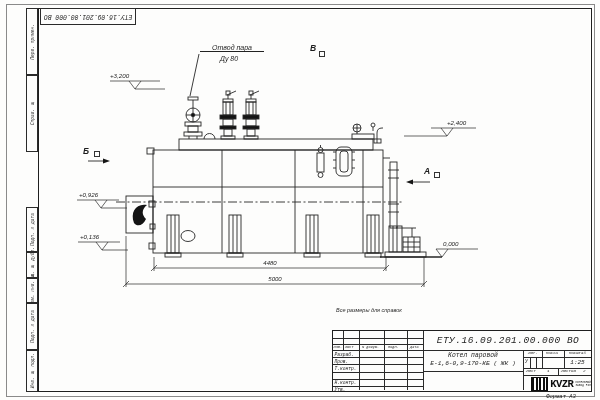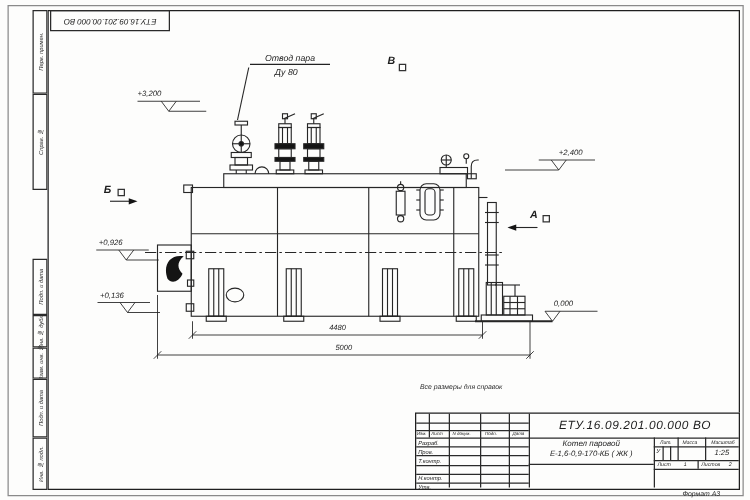--- a/index.html
+++ b/index.html
@@ -1,18 +1,18 @@
 <!DOCTYPE html>
 <html><head>
 <meta charset="utf-8">
 <style>
   html,body{margin:0;padding:0;background:#e9e9e9;}
   .page{position:relative;width:600px;height:400px;background:#fdfdfc;overflow:hidden;
         font-family:"Liberation Sans","DejaVu Sans",sans-serif;font-style:italic;color:#1c1c1c;}
-  .abs{position:absolute;}
+  .abs{position:absolute;font-family:Liberation Mono, monospace;}
   .outer{left:6px;top:4px;width:587px;height:391px;border:1px solid #8a8a8a;}
   .frame{left:38px;top:8px;width:554px;height:384px;border:1.6px solid #1f1f1f;box-sizing:border-box;}
   
   .vcell{left:26px;width:12px;border:0.9px solid #2a2a2a;box-sizing:border-box;
          display:flex;align-items:center;justify-content:center;background:#fdfdfc;}
   .vcell span{writing-mode:vertical-rl;transform:rotate(180deg);font-size:4.6px;white-space:nowrap;color:#333;}
   .v1{top:8px;height:67px}.v2{top:75px;height:77px}.v3{top:207px;height:45px}
   .v4{top:252px;height:26px}.v5{top:278px;height:25px}.v6{top:303px;height:47px}.v7{top:350px;height:42px}
   
   .stamp{left:40px;top:8px;width:96px;height:17px;border:1px solid #2a2a2a;box-sizing:border-box;
@@ -330,16 +330,24 @@
     <div class="tbt" style="left:213px;top:20px;font-size:4px">Масса</div>
     <div class="tbt" style="left:236px;top:20px;font-size:4px">Масштаб</div>
     <div class="tbt" style="left:192px;top:28px;font-size:4.8px">У</div>
     <div class="tbc" style="left:231px;top:26px;width:27px;height:11px;font-size:6px">1:25</div>
 
     <div class="tbt" style="left:193px;top:38px;font-size:4.2px">Лист</div>
     <div class="tbt" style="left:214px;top:38px;font-size:4.2px">1</div>
     <div class="tbt" style="left:228px;top:38px;font-size:4.2px">Листов</div>
     <div class="tbt" style="left:250px;top:38px;font-size:4.2px">2</div>
 
+    <div class="abs logo">
+      <div class="logo-mark"></div>
+      <div class="logo-word">KVZR</div>
+      <div class="logo-sub">
+        <span>КОТЕЛЬНЫЙ</span>
+        <span>ЗАВОД РЭП</span>
+      </div>
+    </div>
   </div>
 
   <div class="abs fmt">Формат А3</div>
 </div>
 
 </body></html>

